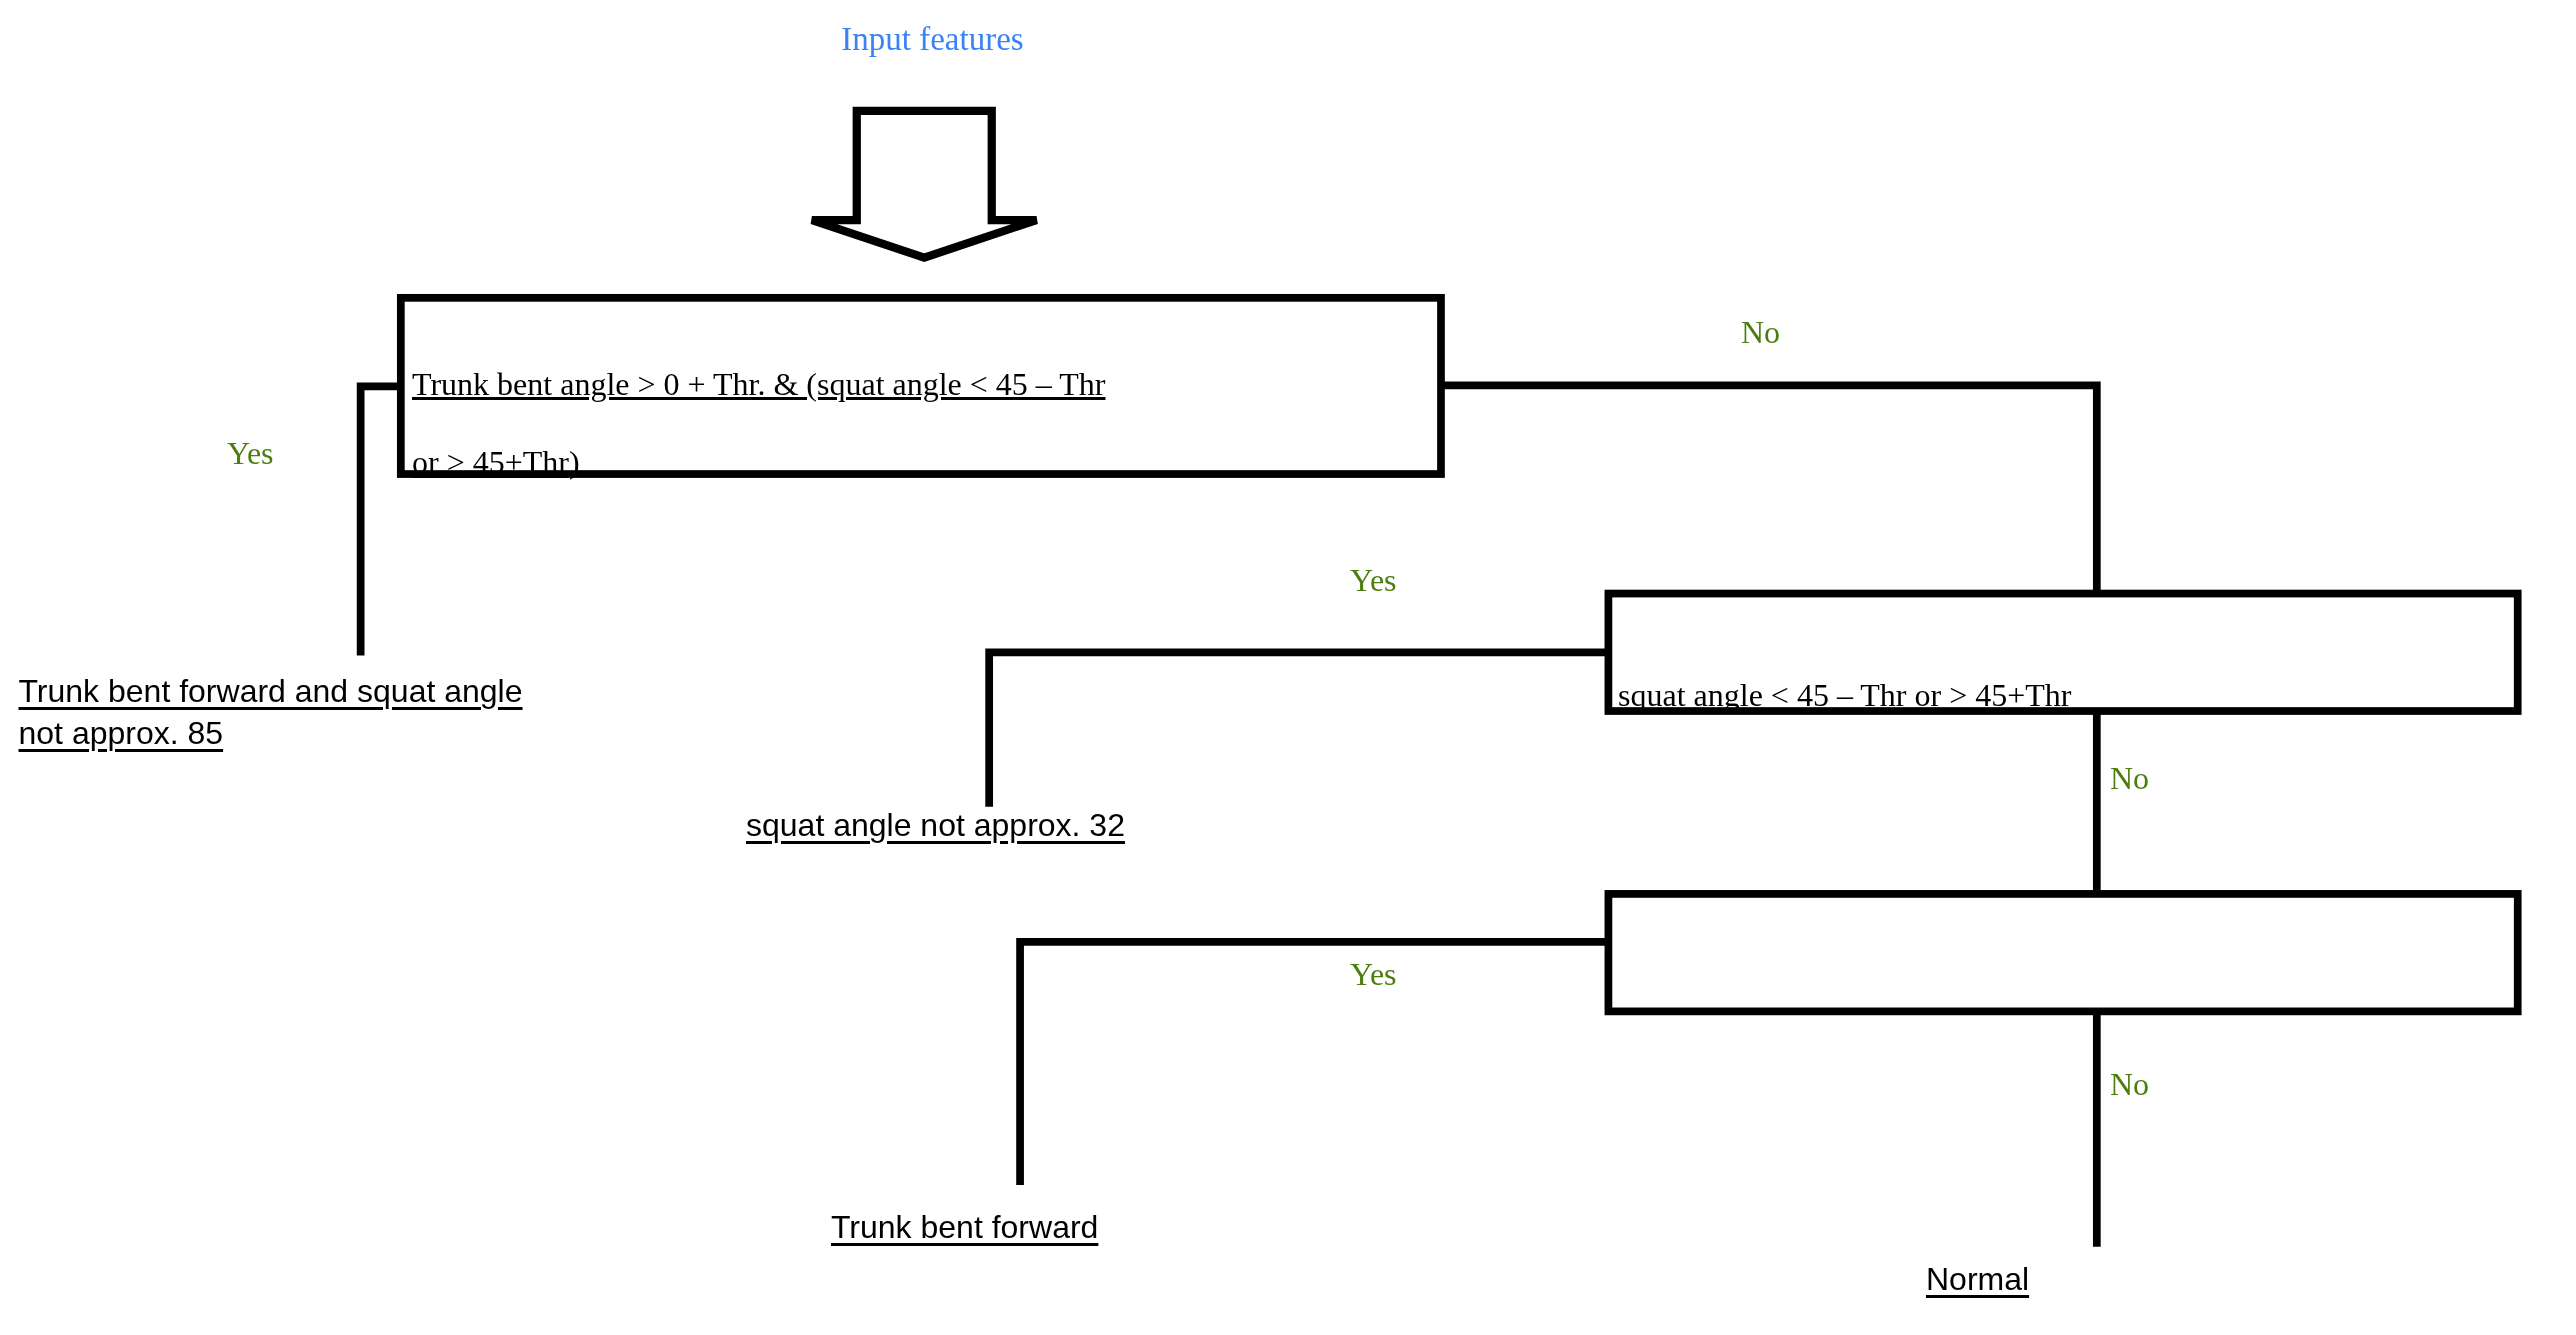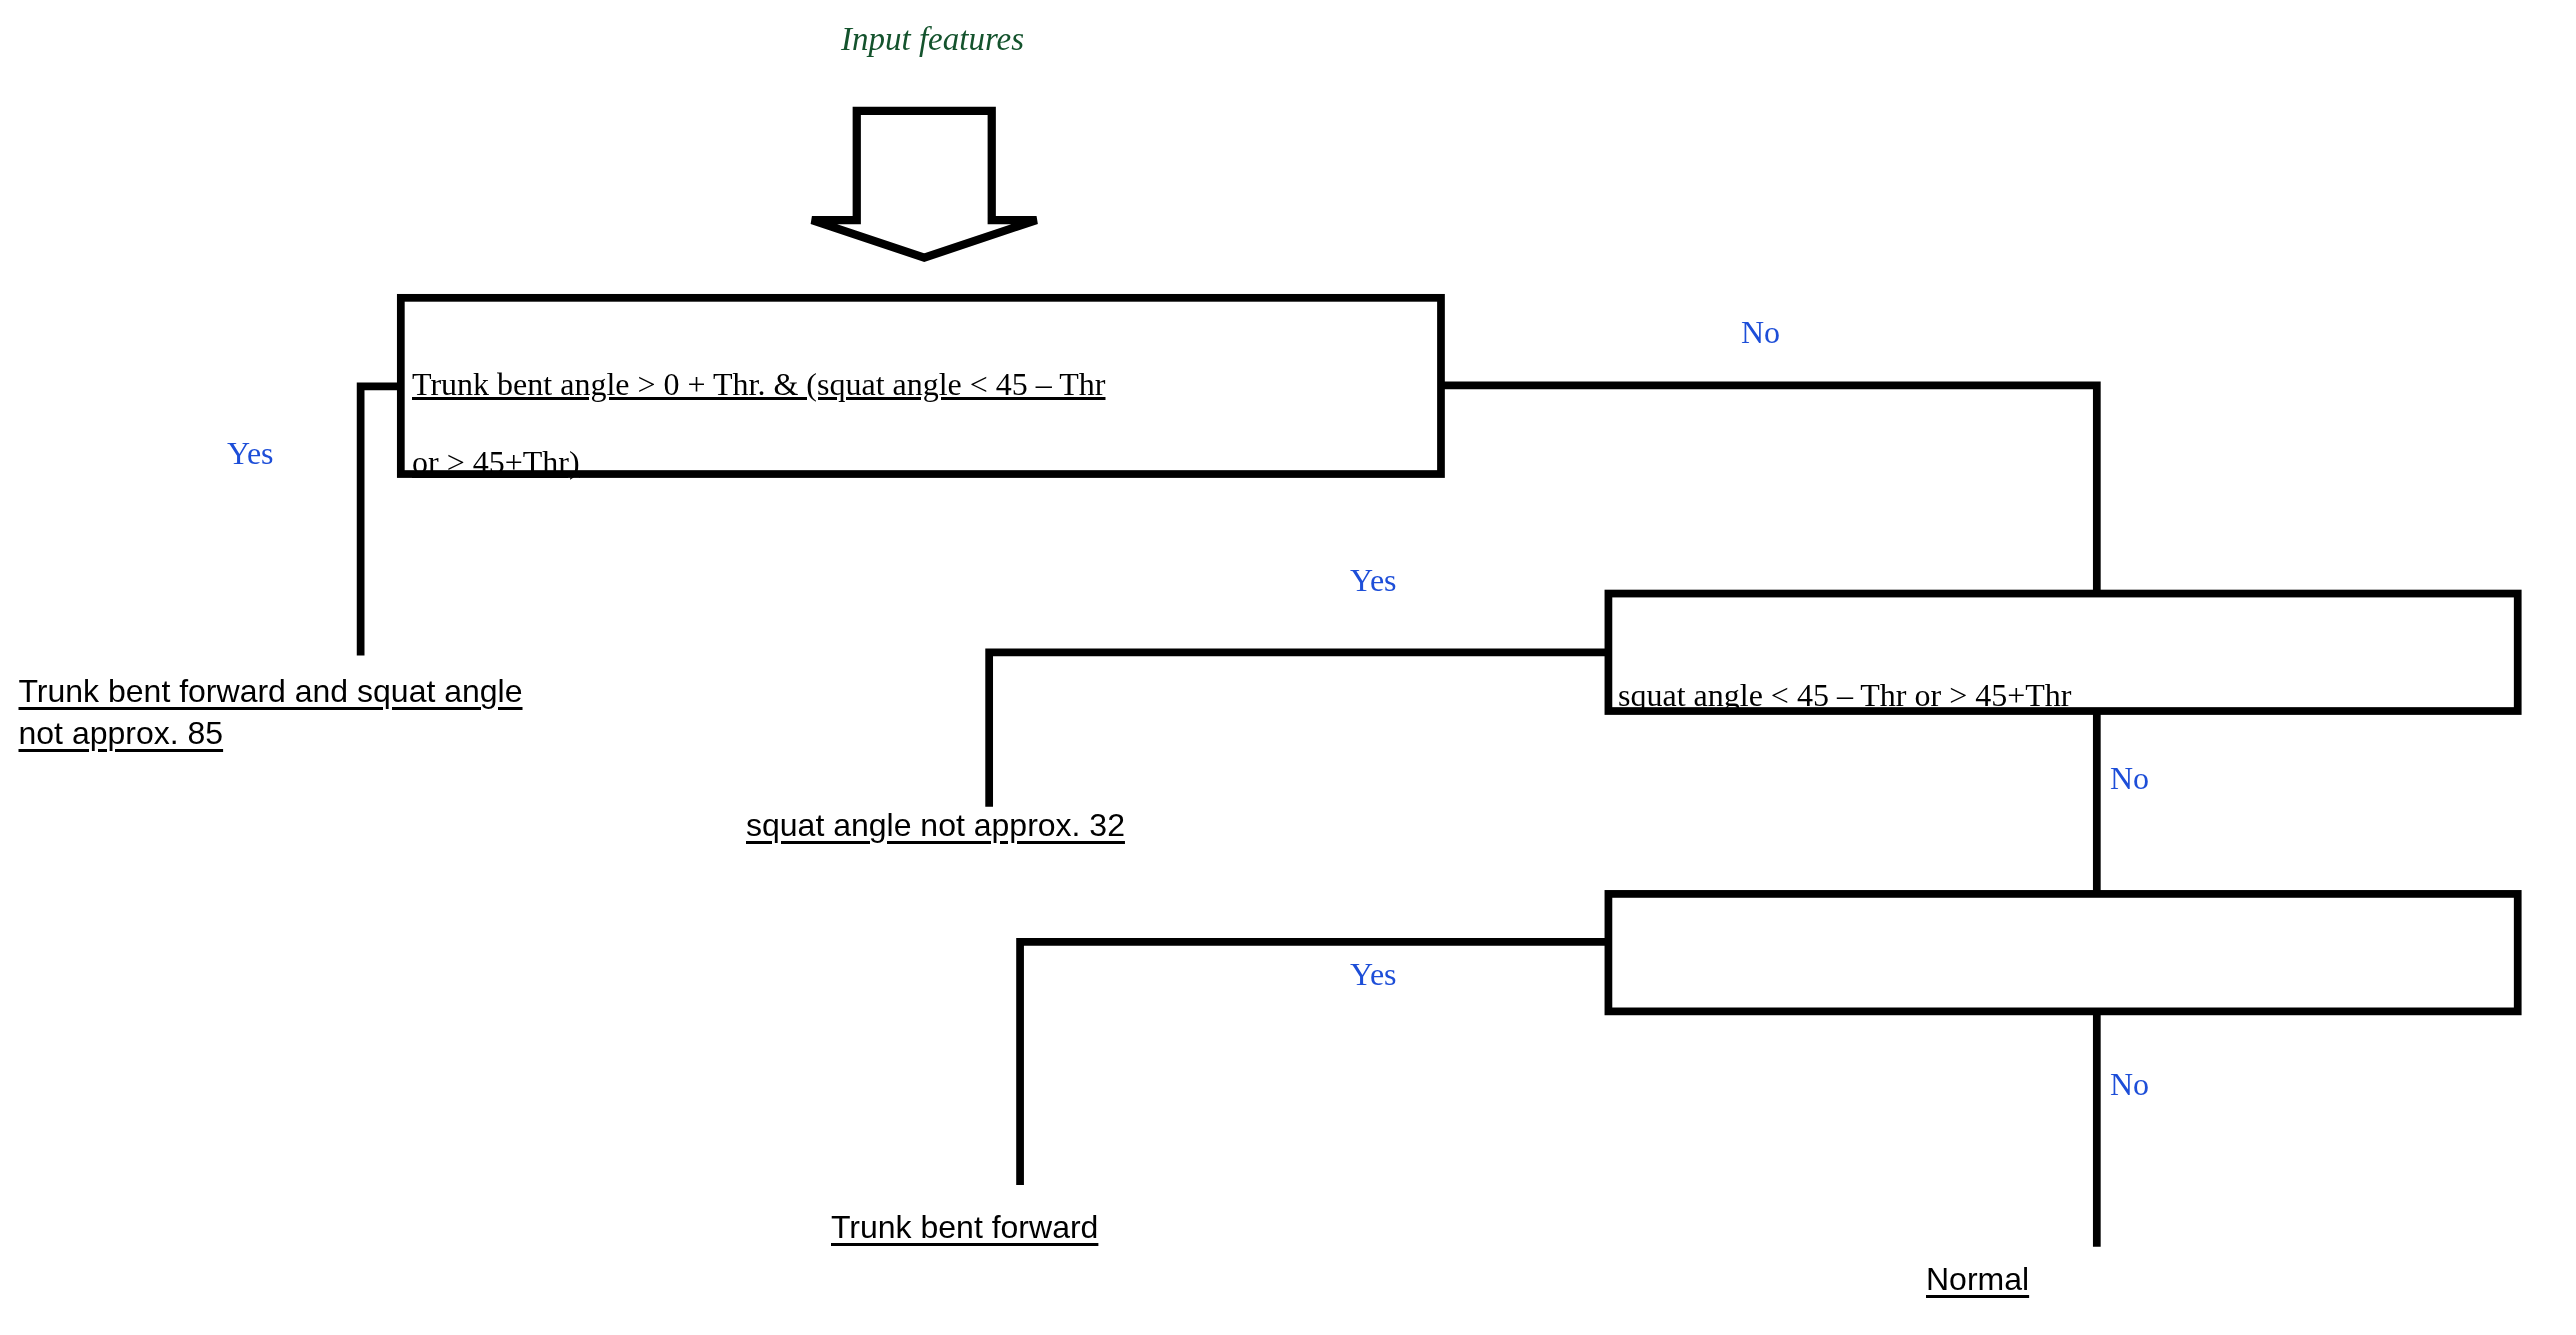--- a/index.html
+++ b/index.html
@@ -9,37 +9,36 @@
   .node-text{
     position:absolute;
     font-family:"Liberation Serif", serif;
     color:#000;
     text-align:left;
     line-height:1.22;
     white-space:pre-line;
     text-decoration:underline;
   }
   .box-label{font-size:32px;}
-  .branch-label{font-size:32px;font-family:"Liberation Serif", serif;color:#1d4ed8;position:absolute;}
+  .branch-label{font-size:32px;font-family:"Liberation Serif", serif;color:#4d7c0f;position:absolute;}
   .leaf-label{
     position:absolute;
     font-size:32px;
     font-family:Liberation Sans, sans-serif;
     color:#000;
     line-height:1.32;
     text-align:left;
   }
   .leaf-label span{ text-decoration:underline; text-underline-offset:5.2px; text-decoration-thickness:2.6px; }
   .title{
     position:absolute;
     font-size:33px;
     font-family:"Liberation Serif", serif;
-    color:#14532d;
+    color:#3b82f6;
     text-align:center;
-    font-style:italic;
   }
 </style>
 </head>
 <body>
 
 <div id="stage">
 
   <svg class="layer" viewBox="0 0 5070 2593">
 
     <polygon points="1663,215 1925,215 1925,427 2012,427 1794,500 1576,427 1663,427" fill="#ffffff" stroke="#000000" stroke-width="16" stroke-linejoin="miter"></polygon>

